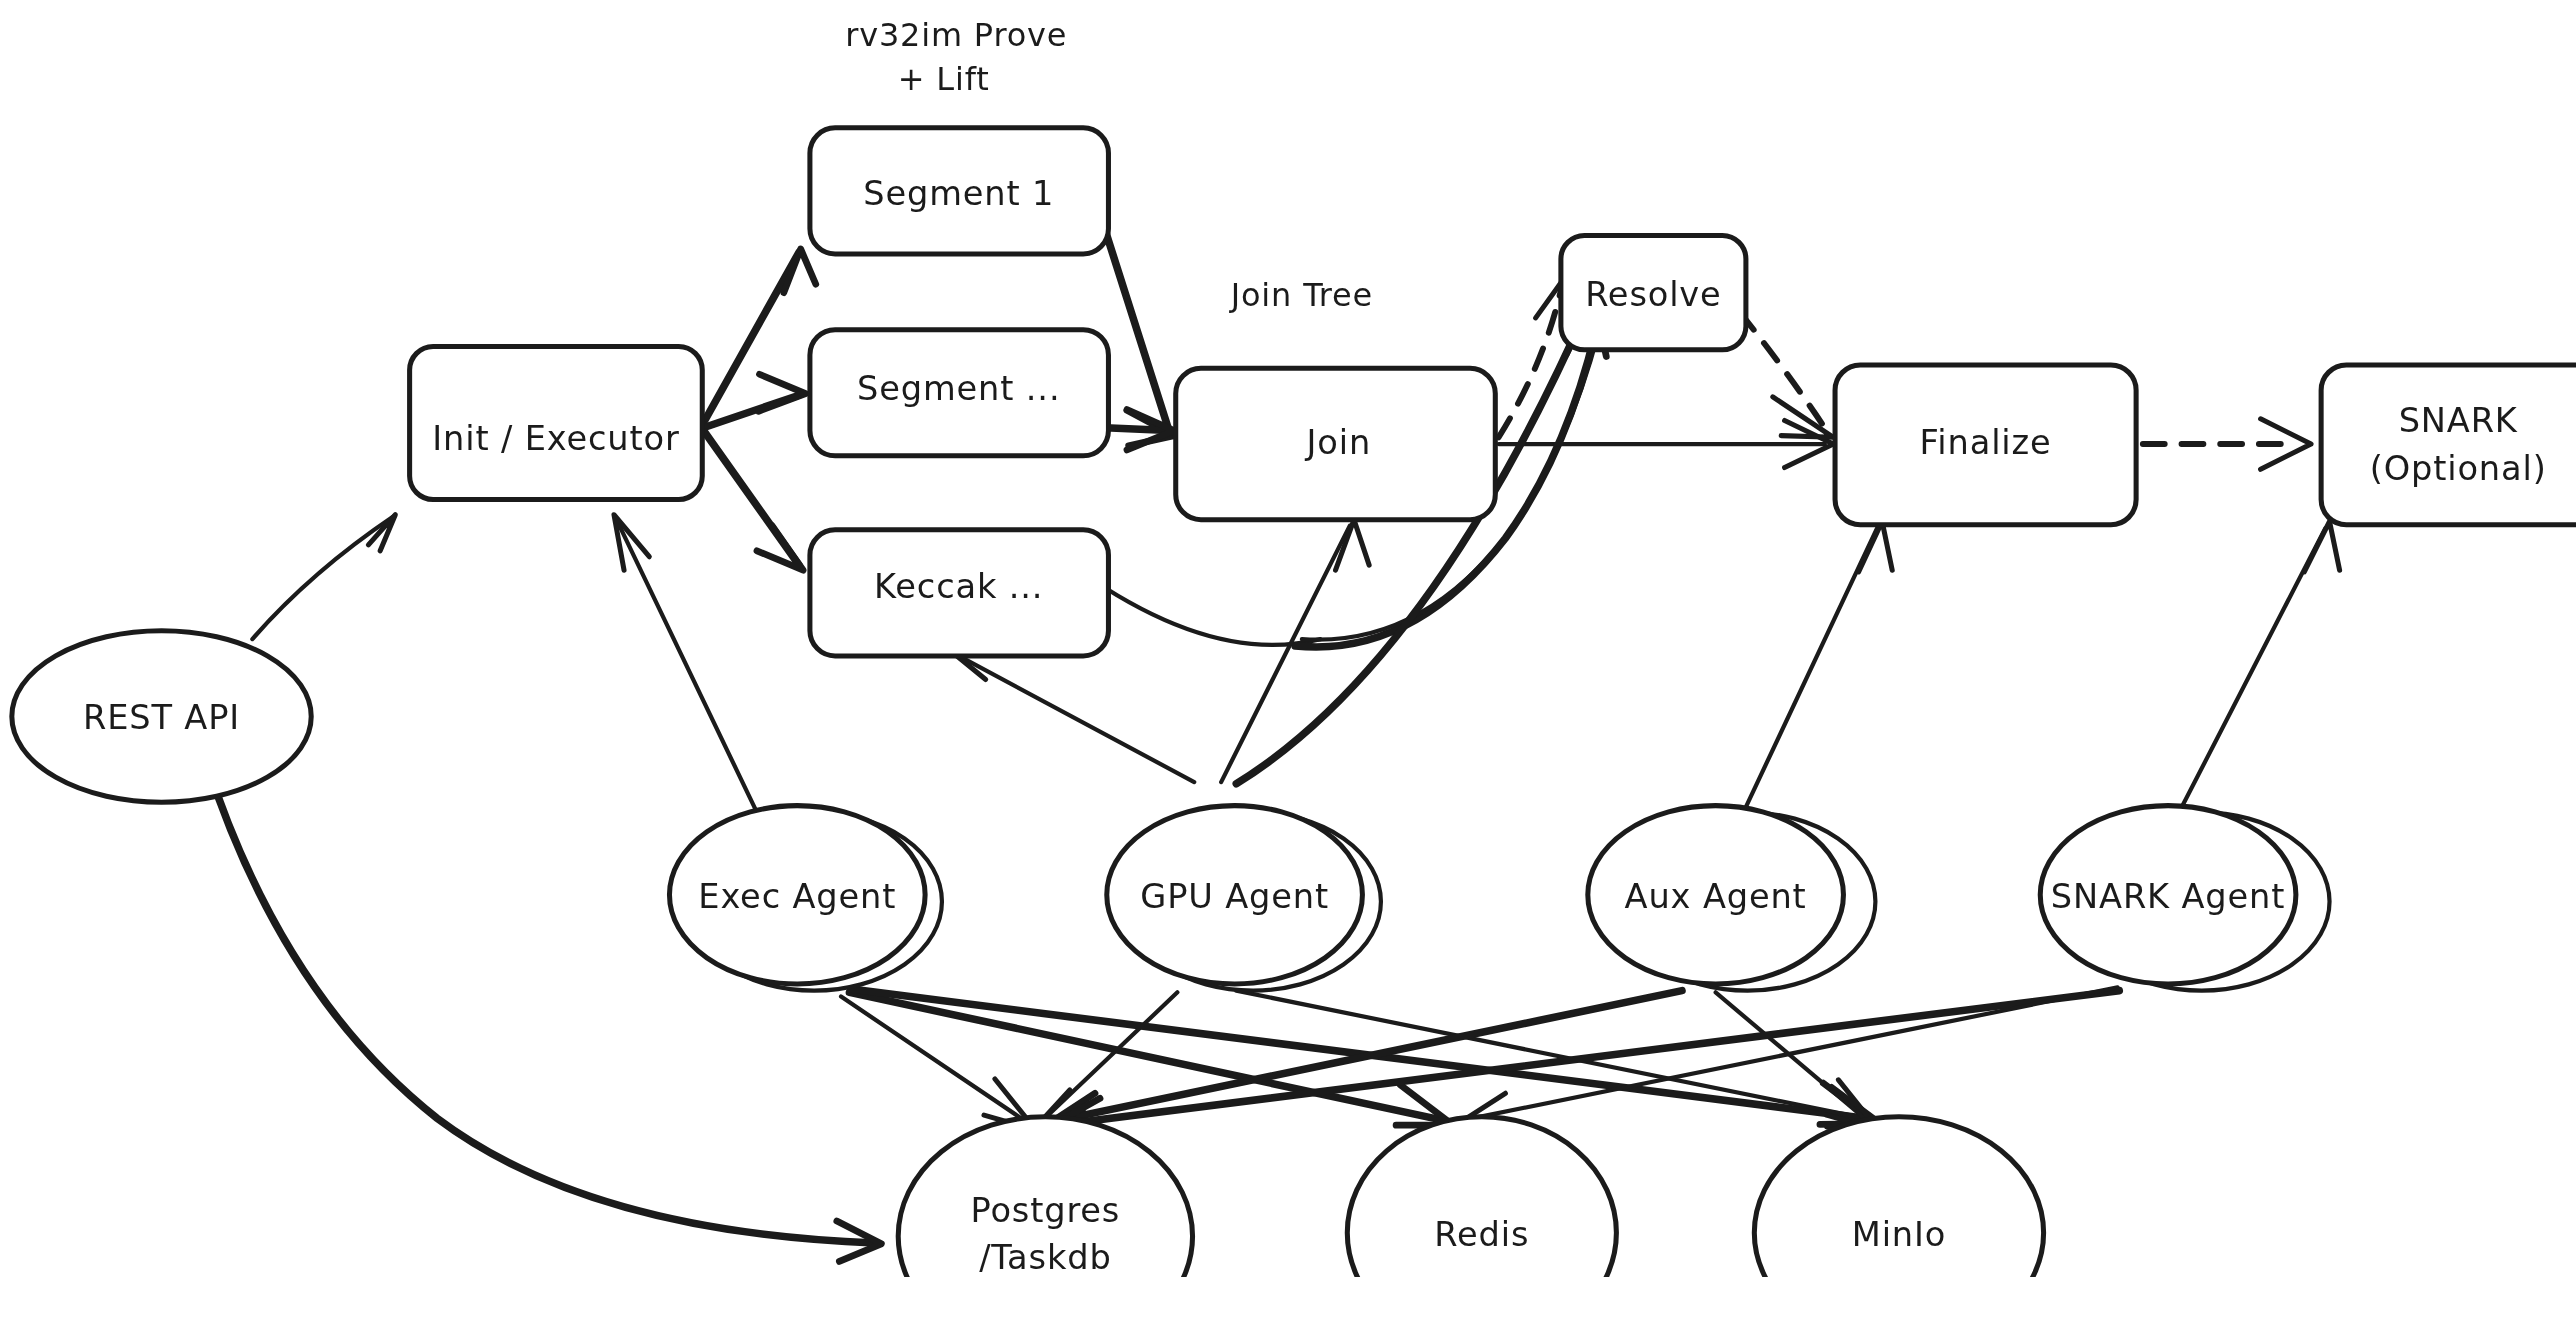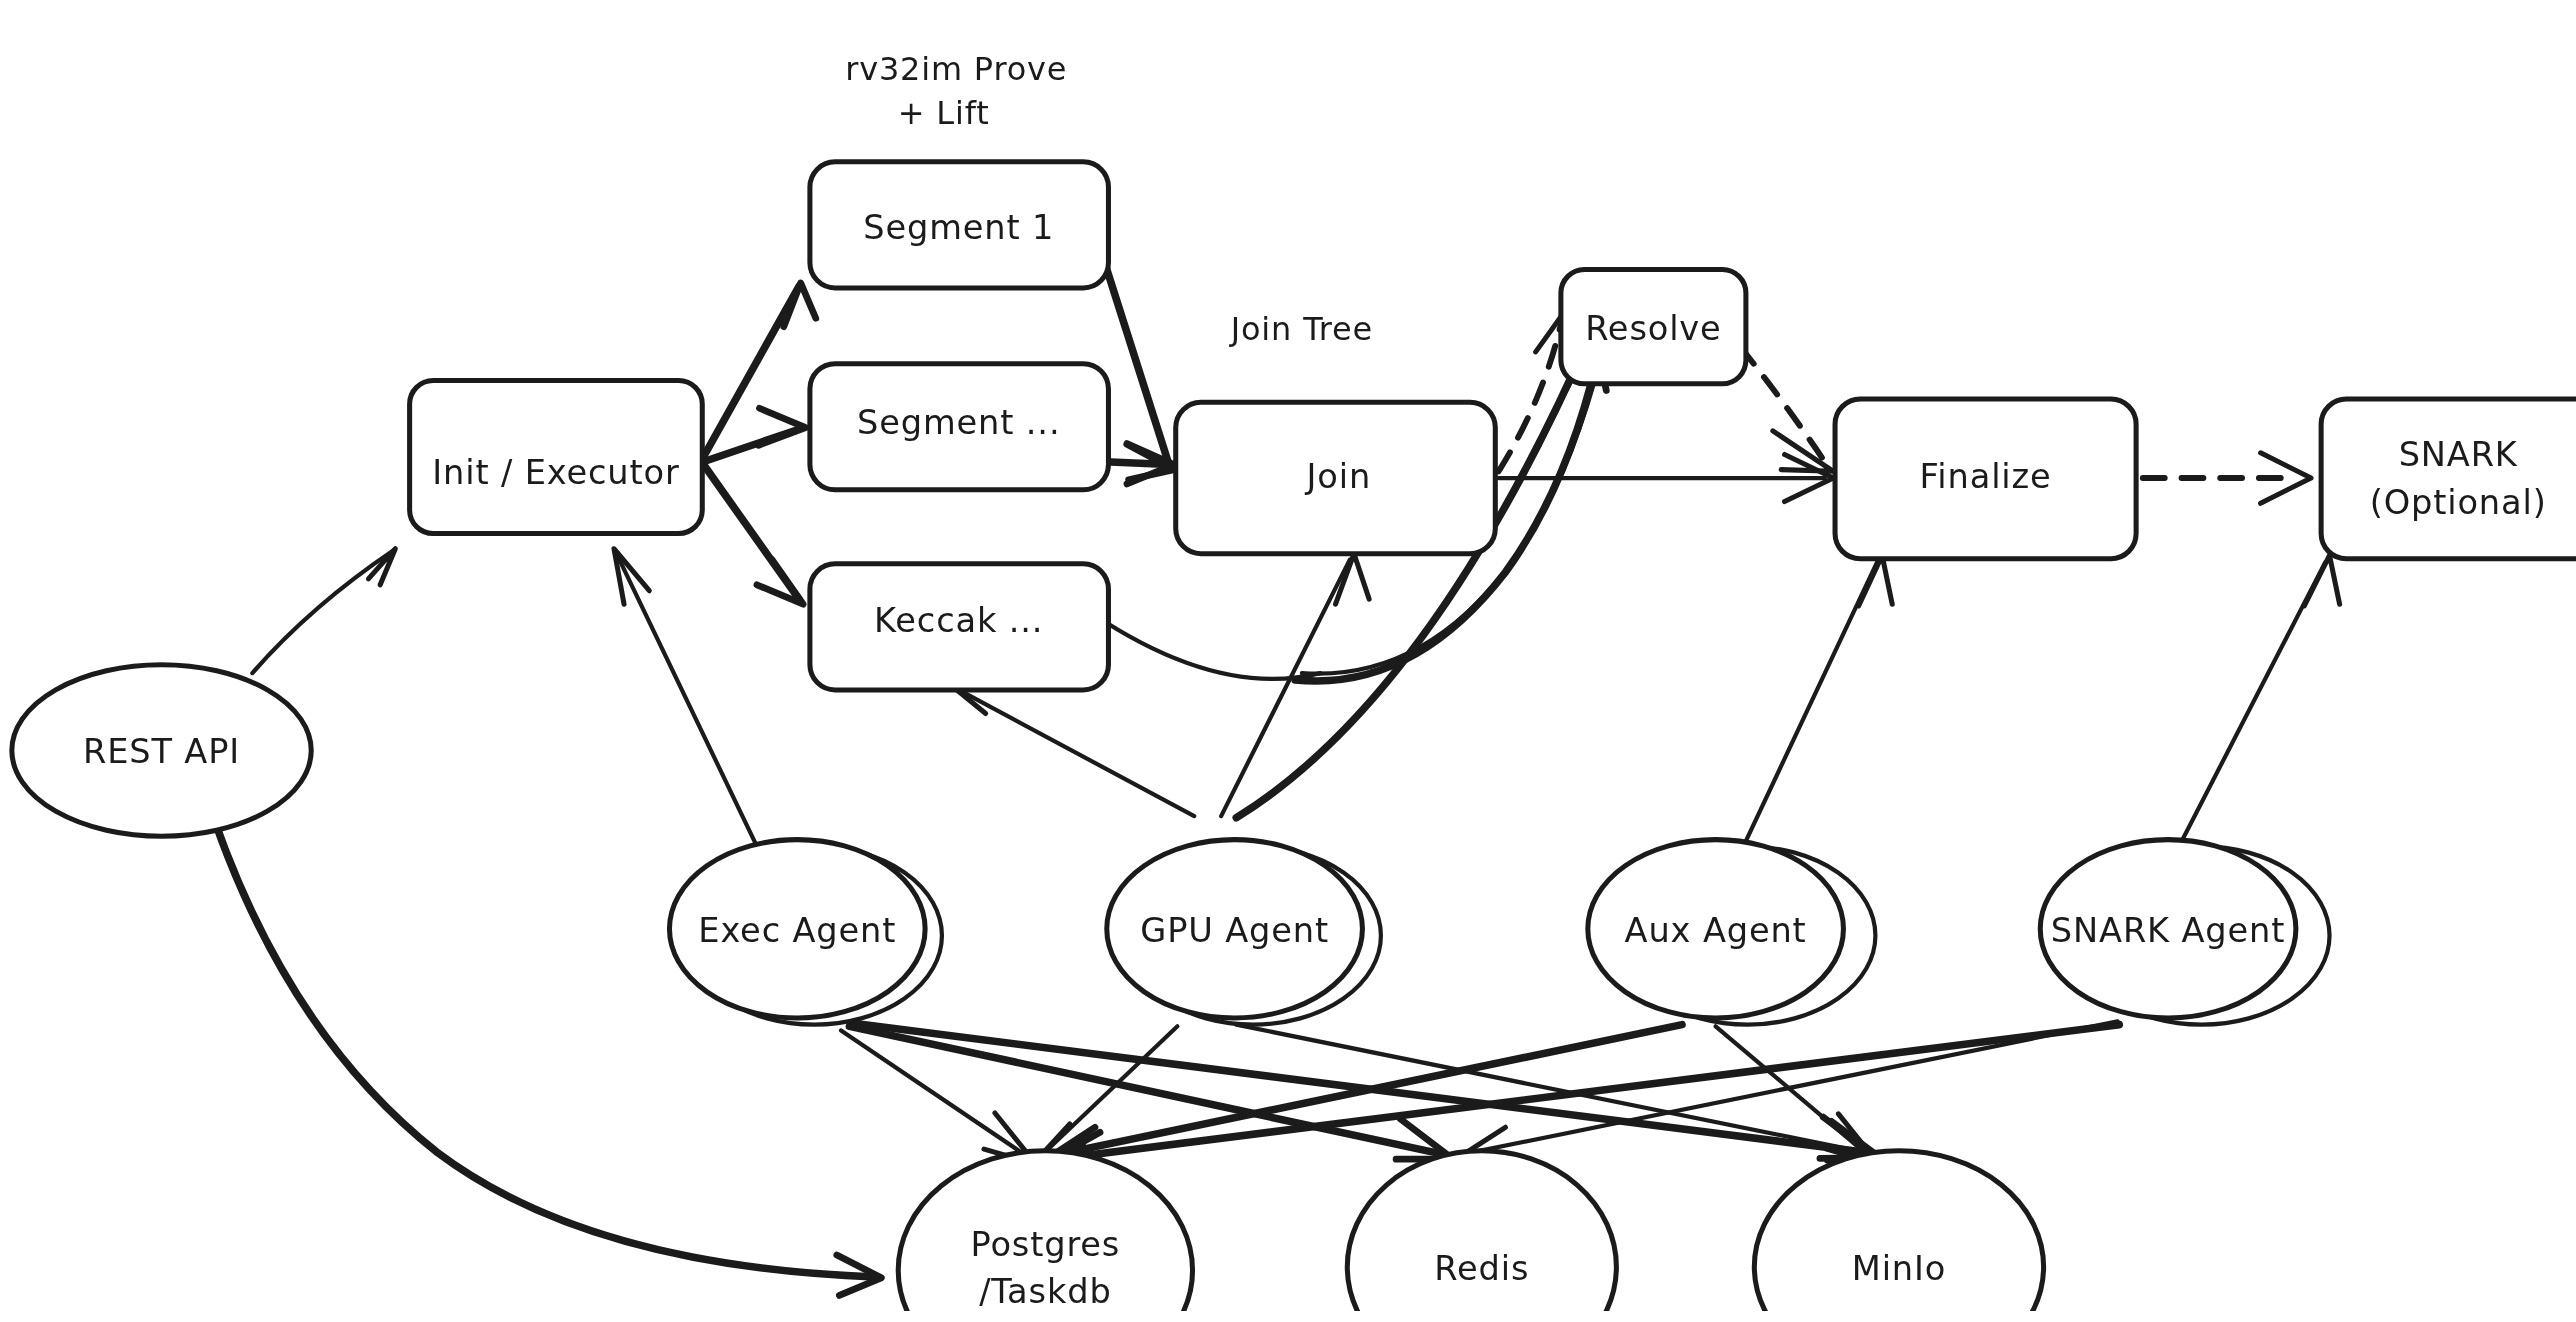--- a/index.html
+++ b/index.html
@@ -10,21 +10,20 @@
   }
   body {
     font-family: "DejaVu Sans", sans-serif;
   }
   #diagram-root {
     position: relative;
     width: 2576px;
     height: 1277px;
     background: #ffffff;
     overflow: hidden;
-    margin-top: 34px;
   }
   svg#diagram-svg {
     position: absolute;
     top: 0;
     left: 0;
     width: 2576px;
     height: 1322px;
     display: block;
   }
   .node-shape {

